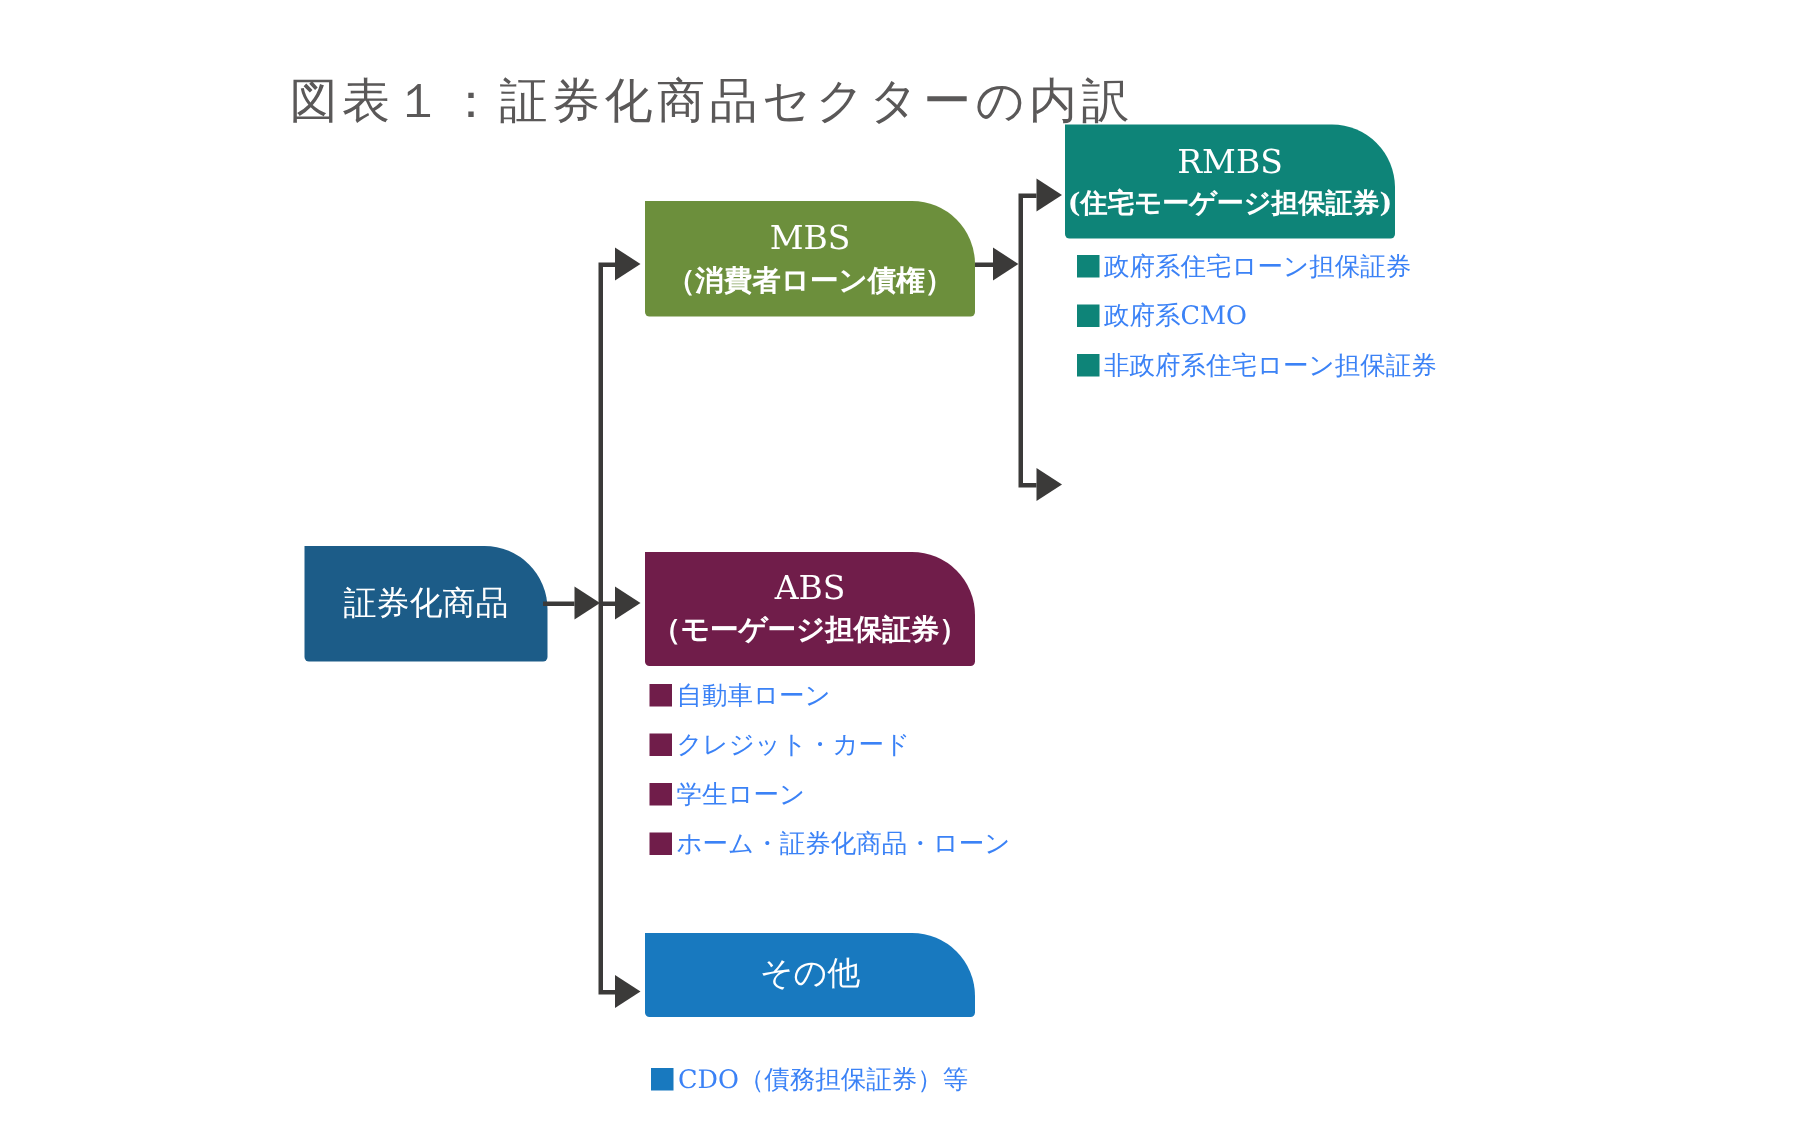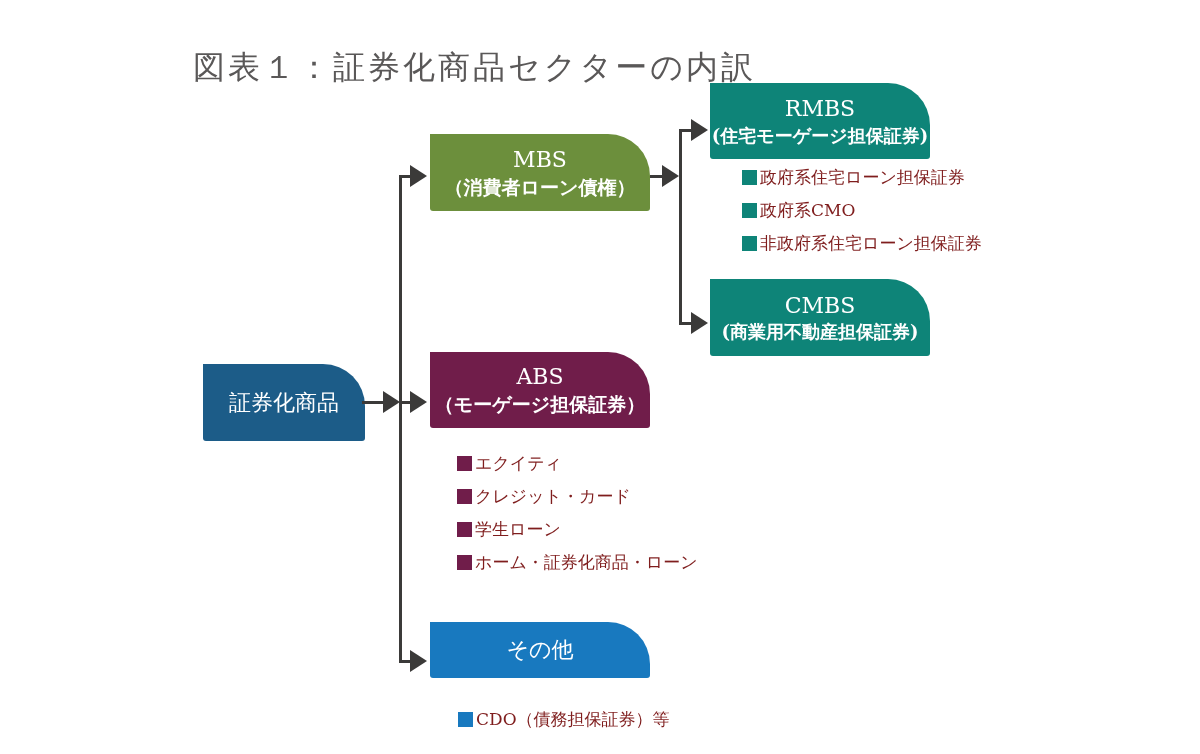--- a/index.html
+++ b/index.html
@@ -22,58 +22,54 @@
   .hline{position:absolute;height:3px;background:#3b3a39;}
   .vline{position:absolute;width:3px;background:#3b3a39;}
   .ah{
     position:absolute;width:0;height:0;
     border-top:11px solid transparent;border-bottom:11px solid transparent;
     border-left:17px solid #3b3a39;
   }
   .blist{position:absolute;}
   .bitem{
     display:flex;align-items:center;height:33px;font-size:17px;
-    color:#7f1d1d;white-space:nowrap;margin-left:24px;
+    color:#3b82f6;white-space:nowrap;
   }
   .sq{width:15px;height:15px;margin-right:3px;flex:none;}
 </style>
 </head>
 <body>
 
 <div class="canvas">
 
   <div class="title">図表１：証券化商品セクターの内訳</div>
 
   <div class="node" style="left: 203px; top: 364px; width: 162px; height: 77px; background-color: rgb(28, 92, 136);">
     <div class="l1">証券化商品</div>
   </div>
 
   <div class="node" style="left: 430px; top: 134px; width: 220px; height: 77px; background-color: rgb(108, 143, 60);">
     <div class="l1">MBS</div>
     <div class="l2">（消費者ローン債権）</div>
   </div>
 
-  <div class="node" style="left: 430px; top: 352px; width: 220px; height: 76px; background-color: rgb(112, 29, 74);">
+  <div class="node" style="left: 430px; top: 368px; width: 220px; height: 76px; background-color: rgb(112, 29, 74);">
     <div class="l1">ABS</div>
     <div class="l2">（モーゲージ担保証券）</div>
   </div>
 
   <div class="node" style="left: 430px; top: 622px; width: 220px; height: 56px; background-color: rgb(24, 121, 191);">
     <div class="l1">その他</div>
   </div>
 
   <div class="node tight" style="left: 710px; top: 83px; width: 220px; height: 76px; background-color: rgb(14, 132, 120);">
     <div class="l1">RMBS</div>
     <div class="l2">(住宅モーゲージ担保証券)</div>
   </div>
 
-  <div class="node tight" style="left: 710px; top: 279px; width: 220px; height: 77px; background-color: rgb(14, 132, 120);">
-    <div class="l1">CMBS</div>
-    <div class="l2">(商業用不動産担保証券)</div>
-  </div>
 
   <div class="hline" style="left:362px;top:401px;width:21px;"></div>
   <div class="ah" style="left:383px;top:391px;"></div>
   <div class="vline" style="left:399px;top:175px;height:488px;"></div>
 
   <div class="hline" style="left:402px;top:175px;width:8px;"></div>
   <div class="ah" style="left:410px;top:165px;"></div>
 
   <div class="hline" style="left:402px;top:401px;width:8px;"></div>
   <div class="ah" style="left:410px;top:391px;"></div>
@@ -102,21 +98,21 @@
     </div>
     <div class="bitem">
       <span class="sq" style="background-color: rgb(14, 132, 120);"></span>
       <span>非政府系住宅ローン担保証券</span>
     </div>
   </div>
 
   <div class="blist" style="left:433px;top:447px;">
     <div class="bitem">
       <span class="sq" style="background-color: rgb(112, 29, 74);"></span>
-      <span>エクイティ</span>
+      <span>自動車ローン</span>
     </div>
     <div class="bitem">
       <span class="sq" style="background-color: rgb(112, 29, 74);"></span>
       <span>クレジット・カード</span>
     </div>
     <div class="bitem">
       <span class="sq" style="background-color: rgb(112, 29, 74);"></span>
       <span>学生ローン</span>
     </div>
     <div class="bitem">

